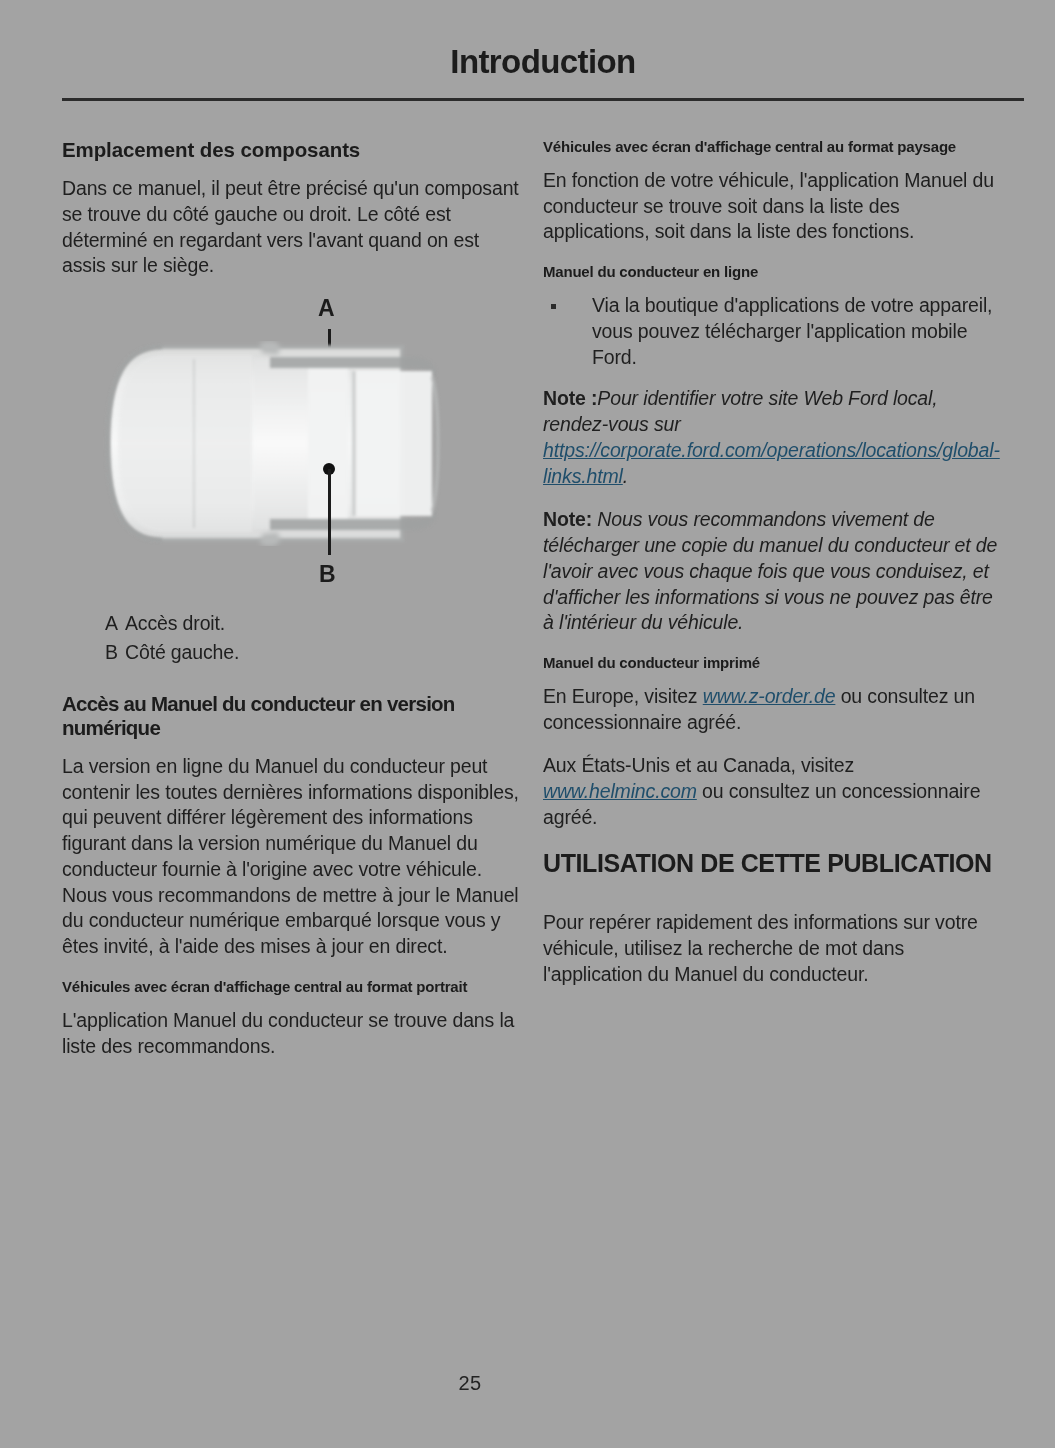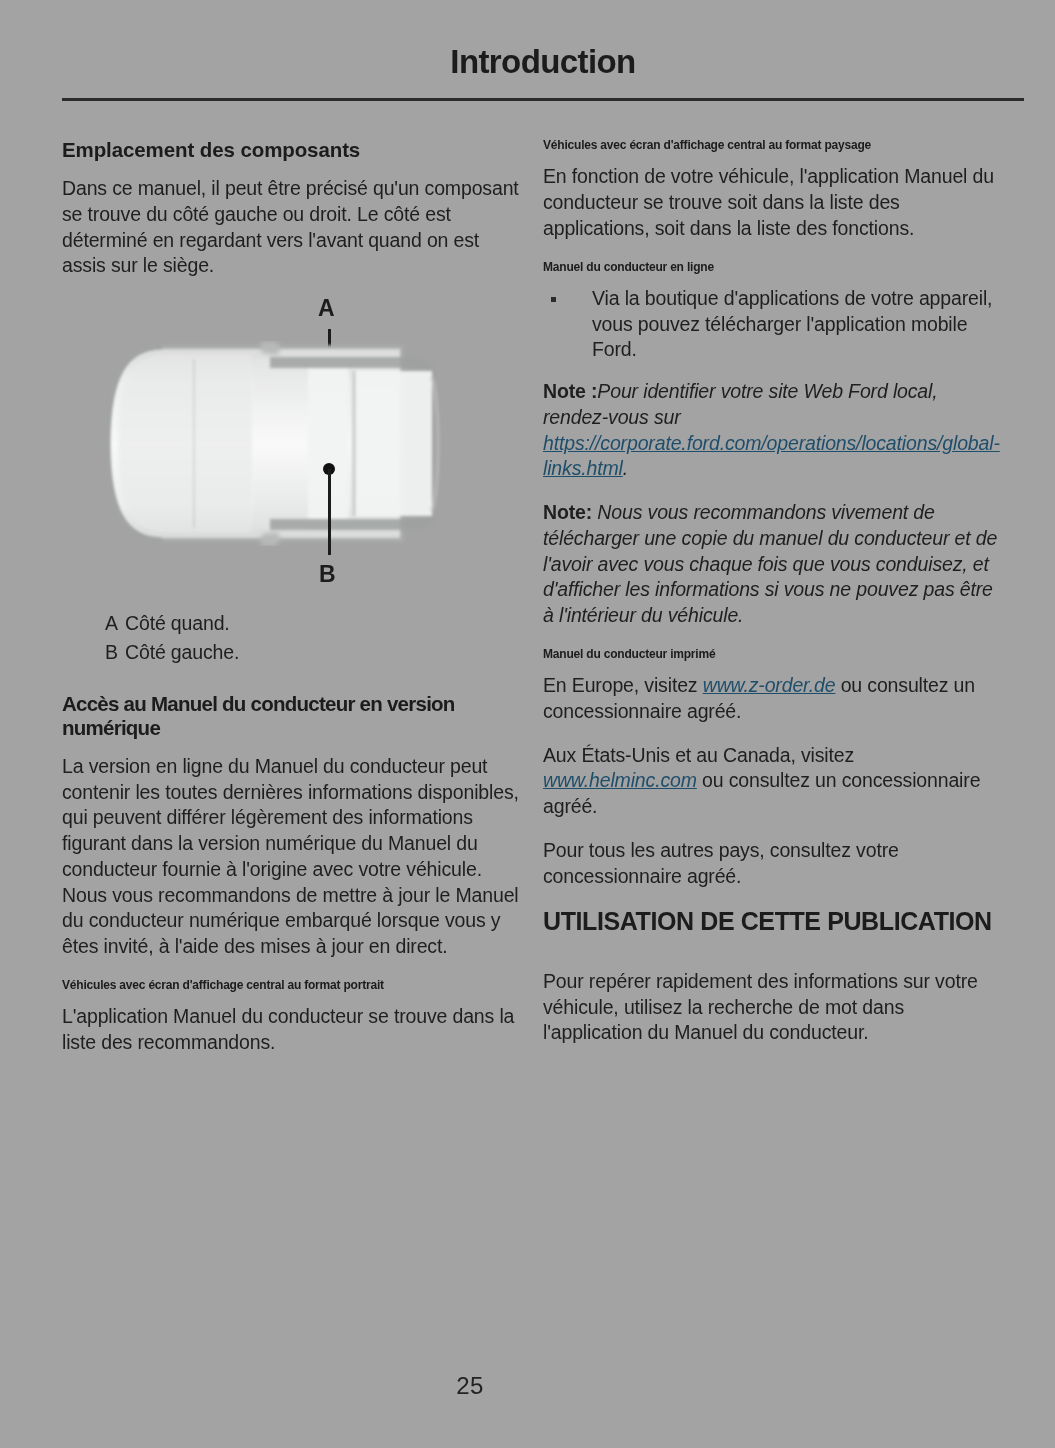--- a/index.html
+++ b/index.html
@@ -64,21 +64,21 @@
     font-weight: bold;
     line-height: 1.18;
     letter-spacing: -0.75px;
     color: #1c1c1c;
   }
   h2.sec-title.loose {
     letter-spacing: -0.1px;
   }
   h3.sub-title {
     margin: 0 0 12px 0;
-    font-size: 12px;
+    font-size: 15px;
     font-weight: bold;
     line-height: 1.2;
     letter-spacing: -0.2px;
     color: #1c1c1c;
   }
   h2.big-title {
     margin: 0 0 32px 0;
     font-size: 25px;
     font-weight: bold;
     line-height: 1.18;
@@ -203,21 +203,21 @@
     height: 205px;
   }
 
   
   .page-number {
     position: absolute;
     left: 0;
     top: 1372px;
     width: 940px;
     text-align: center;
-    font-size: 24px;
+    font-size: 20px;
     color: #232323;
     letter-spacing: 0.3px;
   }
 </style>
 </head>
 <body>
 
 <div class="page">
 
   <div class="page-header">
@@ -304,21 +304,21 @@
         </svg>
 
         <div class="callout-dot bot"></div>
         <div class="callout-line bot"></div>
         <div class="fig-label b">B</div>
       </div>
 
       <div class="legend">
         <div class="legend-row">
           <div class="legend-key">A</div>
-          <div class="legend-val">Côté quand.</div>
+          <div class="legend-val">Accès droit.</div>
         </div>
         <div class="legend-row">
           <div class="legend-key">B</div>
           <div class="legend-val">Côté gauche.</div>
         </div>
       </div>
 
       <h2 class="sec-title">Accès au Manuel du conducteur en version numérique</h2>
       <p class="body">La version en ligne du Manuel du conducteur peut contenir les toutes dernières informations disponibles, qui peuvent différer légèrement des informations figurant dans la version numérique du Manuel du conducteur fournie à l'origine avec votre véhicule. Nous vous recommandons de mettre à jour le Manuel du conducteur numérique embarqué lorsque vous y êtes invité, à l'aide des mises à jour en direct.</p>
 
@@ -344,21 +344,20 @@
       <p class="note"><span class="note-label">Note :</span><span>Pour identifier votre site Web Ford local, rendez-vous sur </span><span class="link">https://corporate.ford.com/operations/locations/global-links.html</span><span>.</span></p>
 
       <p class="note"><span class="note-label">Note:</span>&nbsp;<span>Nous vous recommandons vivement de télécharger une copie du manuel du conducteur et de l'avoir avec vous chaque fois que vous conduisez, et d'afficher les informations si vous ne pouvez pas être à l'intérieur du véhicule.</span></p>
 
       <h3 class="sub-title">Manuel du conducteur imprimé</h3>
 
       <p class="body"><span>En Europe, visitez </span><span class="link">www.z-order.de</span><span> ou consultez un concessionnaire agréé.</span></p>
 
       <p class="body"><span>Aux États-Unis et au Canada, visitez </span><span class="link">www.helminc.com</span><span> ou consultez un concessionnaire agréé.</span></p>
 
-      <p class="body">Pour tous les autres pays, consultez votre concessionnaire agréé.</p>
 
       <h2 class="big-title">UTILISATION DE CETTE PUBLICATION</h2>
       <p class="body">Pour repérer rapidement des informations sur votre véhicule, utilisez la recherche de mot dans l'application du Manuel du conducteur.</p>
     </div>
   </div>
 
   <div class="page-number">25</div>
 </div>
 
 </body></html>

